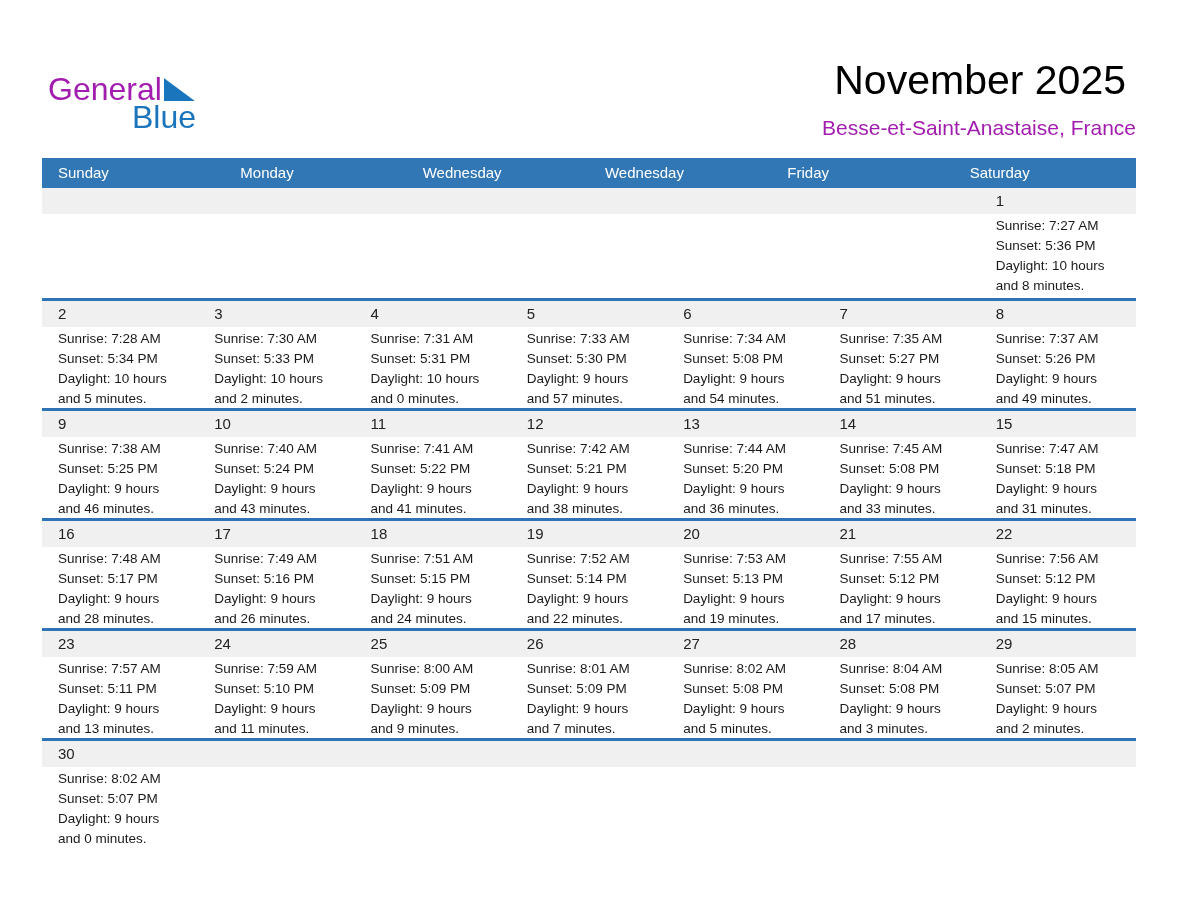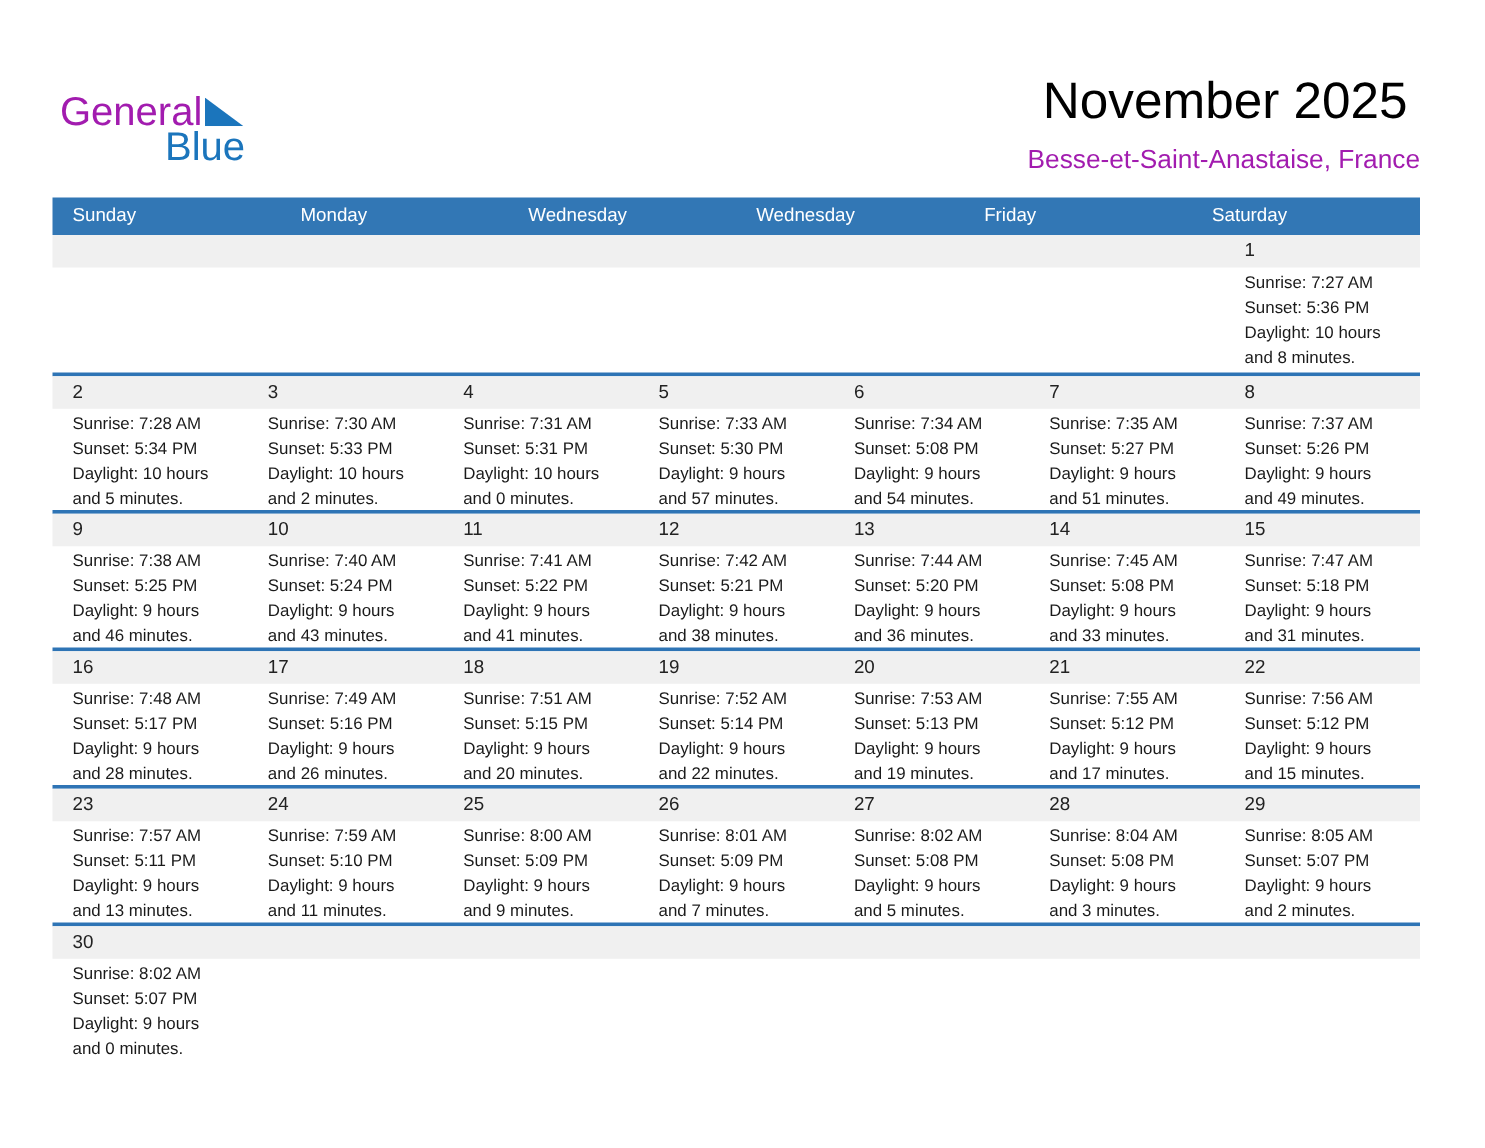--- a/index.html
+++ b/index.html
@@ -239,21 +239,21 @@
             <div class="body-cell">
               <div class="cell-line">Sunrise: 7:49 AM</div>
               <div class="cell-line">Sunset: 5:16 PM</div>
               <div class="cell-line">Daylight: 9 hours</div>
               <div class="cell-line">and 26 minutes.</div>
             </div>
             <div class="body-cell">
               <div class="cell-line">Sunrise: 7:51 AM</div>
               <div class="cell-line">Sunset: 5:15 PM</div>
               <div class="cell-line">Daylight: 9 hours</div>
-              <div class="cell-line">and 20 minutes.</div>
+              <div class="cell-line">and 24 minutes.</div>
             </div>
             <div class="body-cell">
               <div class="cell-line">Sunrise: 7:52 AM</div>
               <div class="cell-line">Sunset: 5:14 PM</div>
               <div class="cell-line">Daylight: 9 hours</div>
               <div class="cell-line">and 22 minutes.</div>
             </div>
             <div class="body-cell">
               <div class="cell-line">Sunrise: 7:53 AM</div>
               <div class="cell-line">Sunset: 5:13 PM</div>

